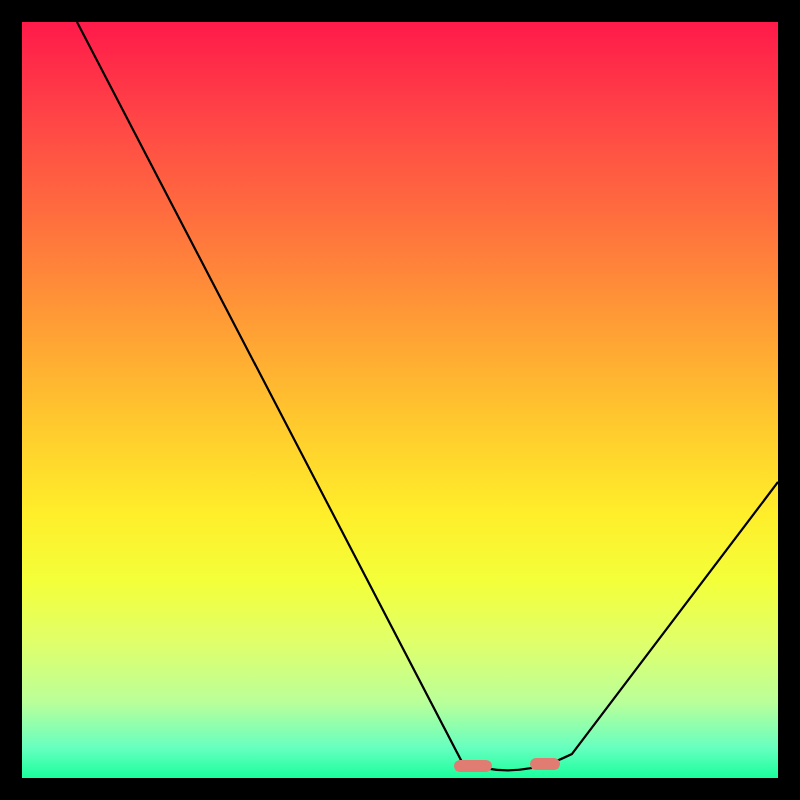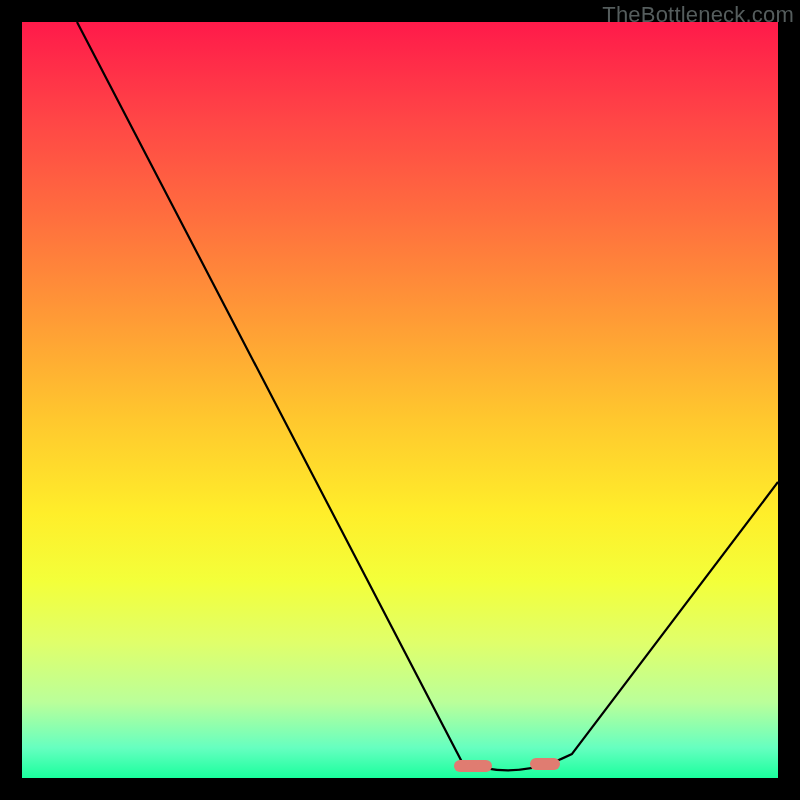--- a/index.html
+++ b/index.html
@@ -57,15 +57,14 @@
 
   <div class="plot-area"></div>
 
   <svg class="curve" viewBox="0 0 756 756">
     <path d="M 55 0 L 440 740 Q 495 760 550 732 L 756 460"></path>
   </svg>
 
   <div class="marker left"></div>
   <div class="marker right"></div>
 
-  <div class="watermark">TheBottleneck.com</div>
 
 </div>
 
 </body></html>

